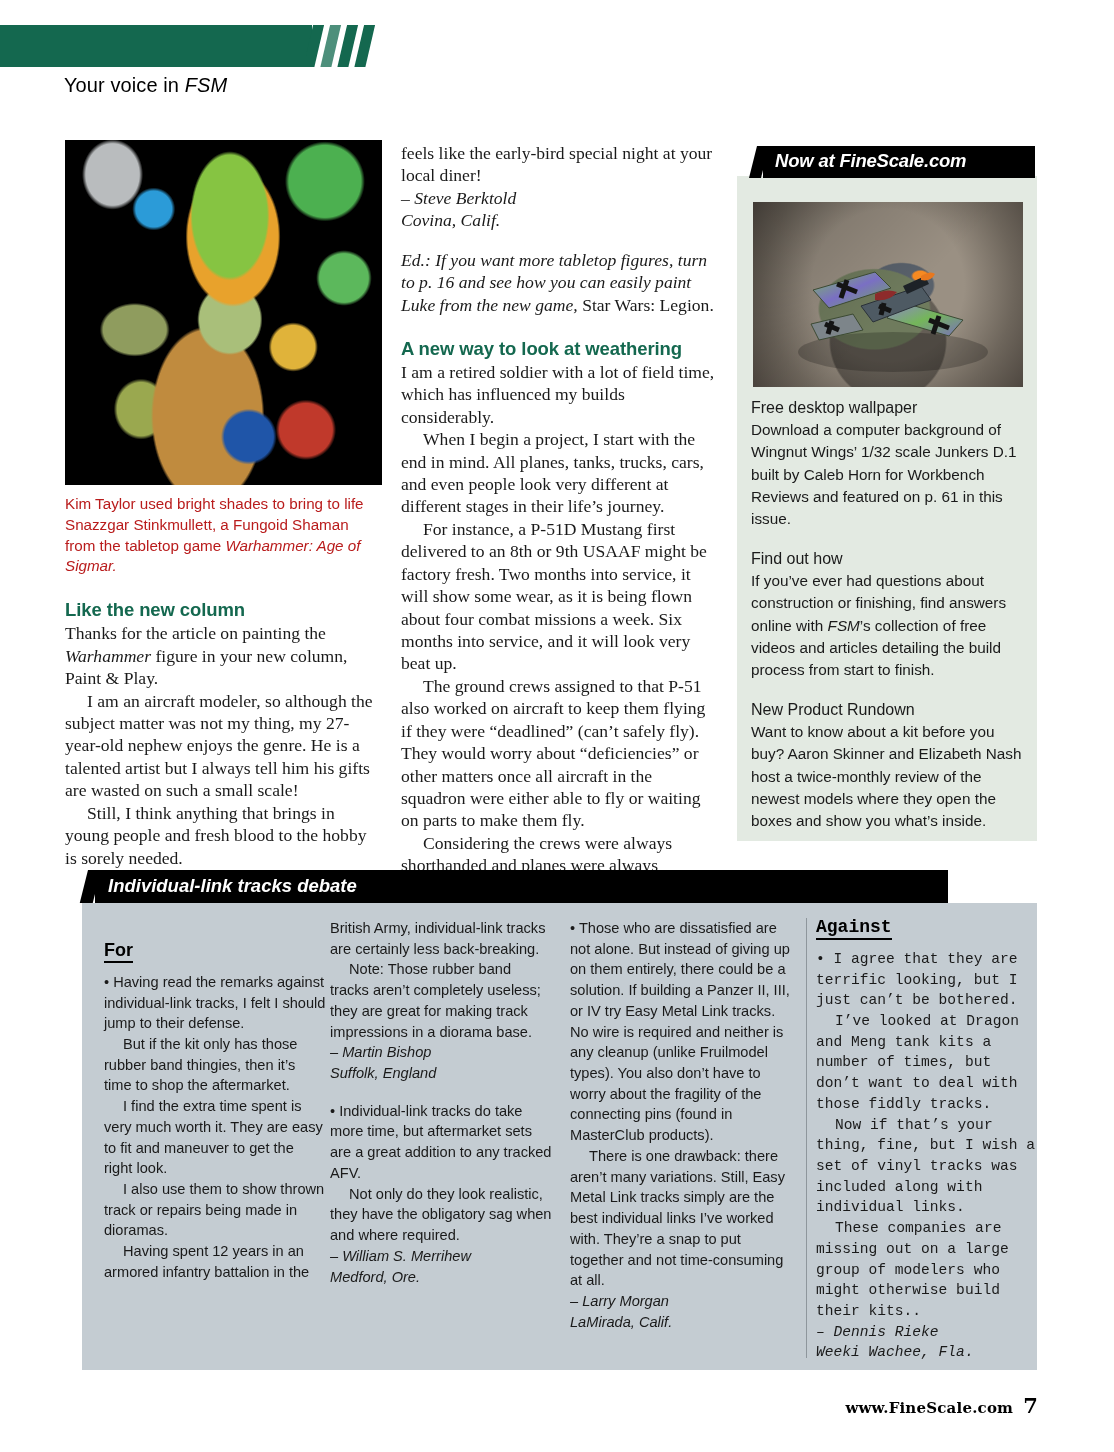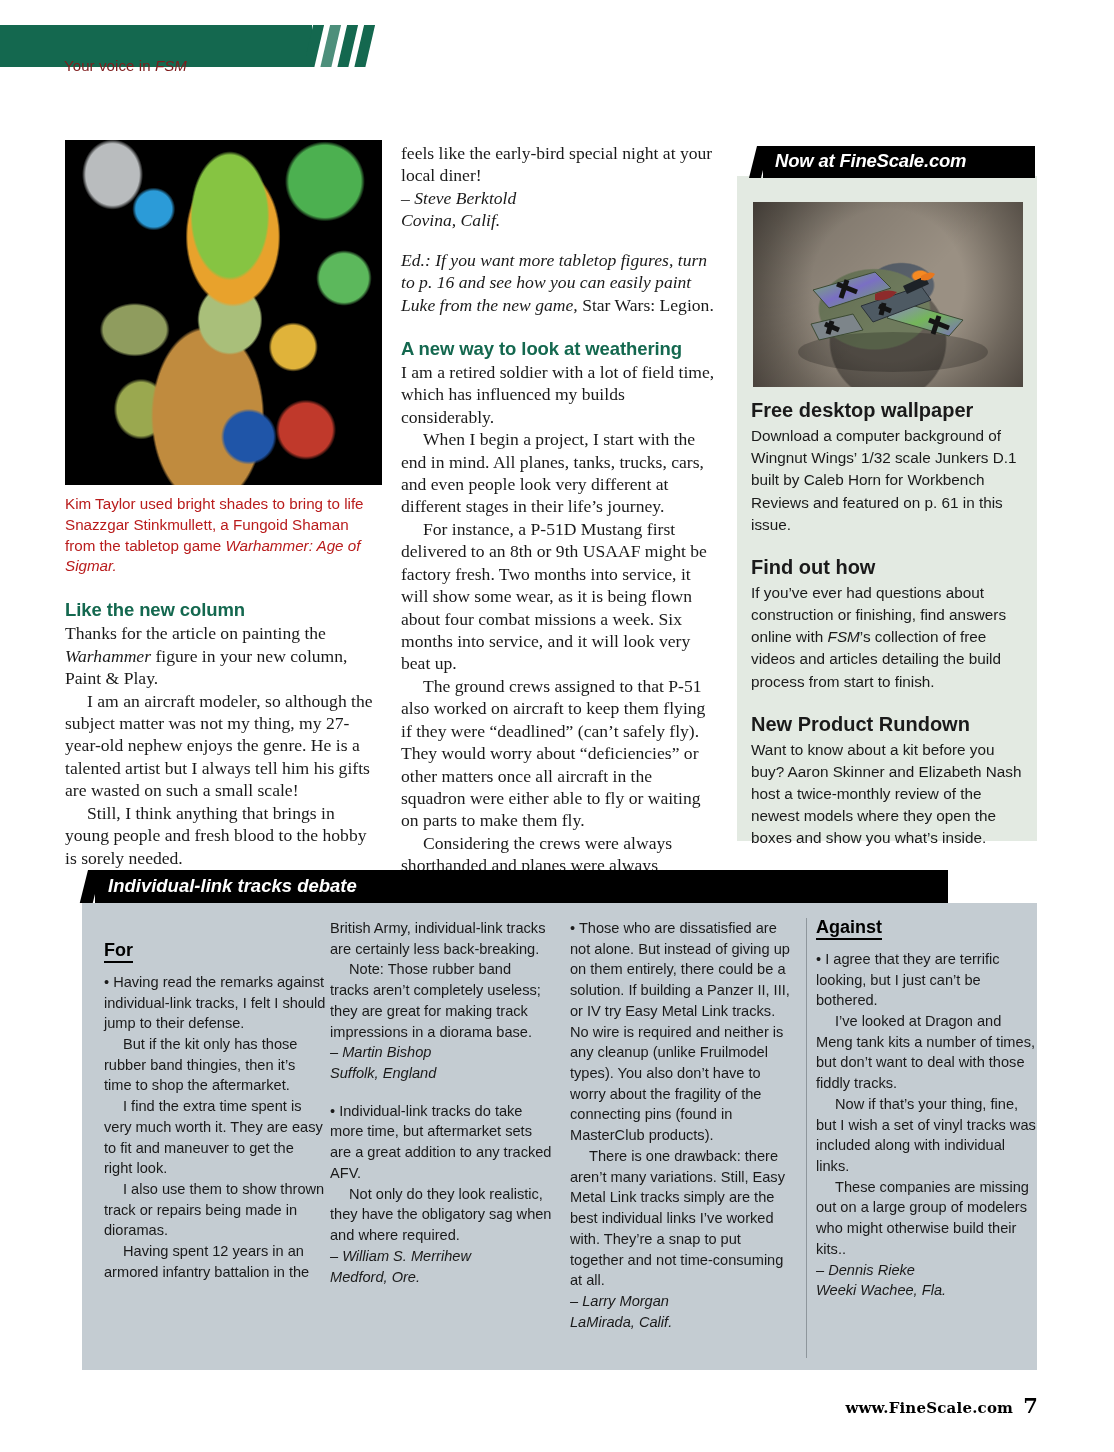--- a/index.html
+++ b/index.html
@@ -28,22 +28,22 @@
   .stripes { position: absolute; left: 306px; top: 0; width: 72px; height: 42px; overflow: hidden; }
   .stripes i {
     position: absolute; top: -4px; width: 11px; height: 52px;
     background: #14684f; transform: skewX(-13deg); display: block;
   }
   .stripes i.s1 { left: 2px; }
   .stripes i.s2 { left: 19px; background: #4d8f7b; }
   .stripes i.s3 { left: 36px; }
   .stripes i.s4 { left: 53px; }
   .subtitle {
-    position: absolute; left: 64px; top: 57px;
-    font-size: 15px; color: #7f1d1d; letter-spacing: 0.1px;
+    position: absolute; left: 64px; top: 74px;
+    font-size: 20px; color: #000000; letter-spacing: 0.1px;
   }
   .subtitle em { font-style: italic; }
 
   
   .col1 { position: absolute; left: 65px; top: 140px; width: 317px; }
   .photo-main {
     width: 317px; height: 345px;
     background:
       radial-gradient(circle at 28% 20%, #2b9bd8 0 5%, transparent 6%),
       radial-gradient(ellipse at 52% 22%, #86c442 0 16%, transparent 17%),
@@ -114,21 +114,21 @@
       radial-gradient(ellipse at 50% 75%, rgba(0,0,0,0.35) 0 30%, transparent 31%),
       radial-gradient(circle at 50% 45%, #9a9083 0 45%, #6d655b 75%, #4e4740 100%);
   }
   .sideplane {
     position: absolute; left: 0; top: 0; width: 270px; height: 185px;
   }
   .side-body {
     position: absolute; left: 751px; top: 396px; width: 272px;
     font-size: 15.3px; line-height: 1.45; color: #1a1a1a;
   }
-  .side-body h4 { font-size: 20px; font-weight: bold; margin-bottom: 0px; }
+  .side-body h4 { font-size: 16px; font-weight: normal; margin-bottom: 0px; }
   .side-body p { margin: 0 0 0 0; }
   .side-body .spacer { height: 17px; }
   .side-body em { font-style: italic; }
 
   
   .debatebanner { position: absolute; left: 88px; top: 870px; width: 860px; height: 33px; }
   .debatebanner .blk {
     position: absolute; left: 7px; top: 0; width: 853px; height: 33px; background: #000000;
   }
   .debatebanner .notch {
@@ -145,21 +145,21 @@
   }
   .debate-inner {
     position: absolute; left: 88px; top: 918px; width: 945px; height: 445px;
   }
   .dcol {
     position: absolute; top: 0; font-size: 14.6px; line-height: 1.42; color: #1a1a1a;
   }
   .dcol.c1 { left: 16px;   width: 222px; margin-top: 23px; }
   .dcol.c2 { left: 242px; width: 222px; }
   .dcol.c3 { left: 482px; width: 222px; }
-  .dcol.c4 { left: 728px; width: 222px; }
+  .dcol.c4 { left: 728px; width: 222px; font-family: Liberation Mono, monospace; }
   .dhead {
     font-weight: bold; font-size: 18px; color: #000;
     border-bottom: 2px solid #000; display: inline-block;
     padding-bottom: 0px; margin-bottom: 9px; line-height: 1.1;
   }
   .dcol p { margin: 0; }
   .dcol p.ind { text-indent: 19px; }
   .dcol .sigi { font-style: italic; }
   .vdivider {
     position: absolute; left: 806px; top: 918px; width: 1px; height: 440px;

